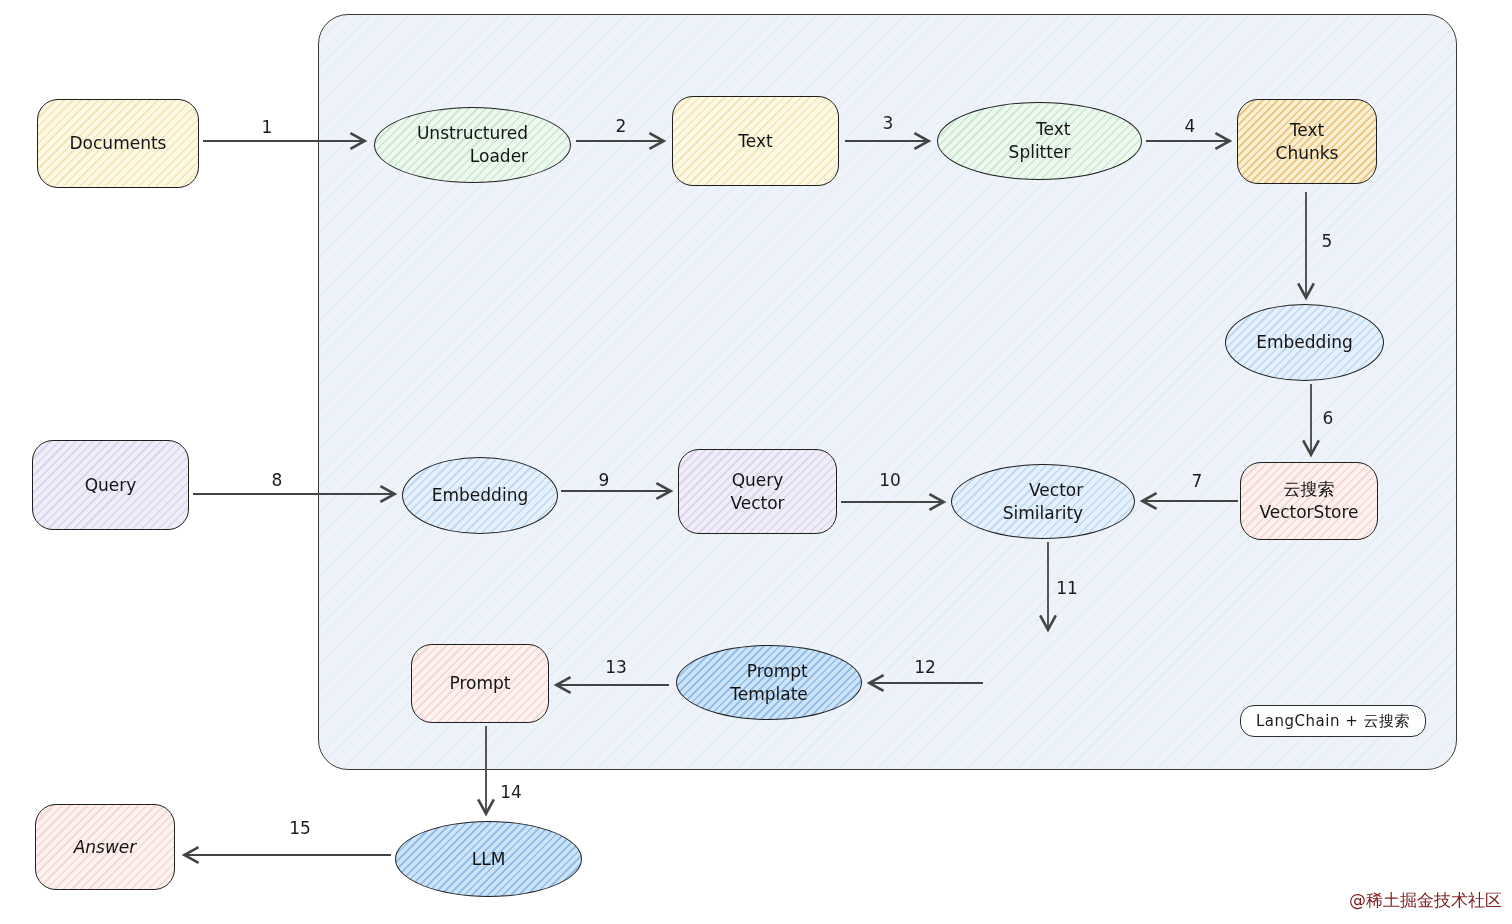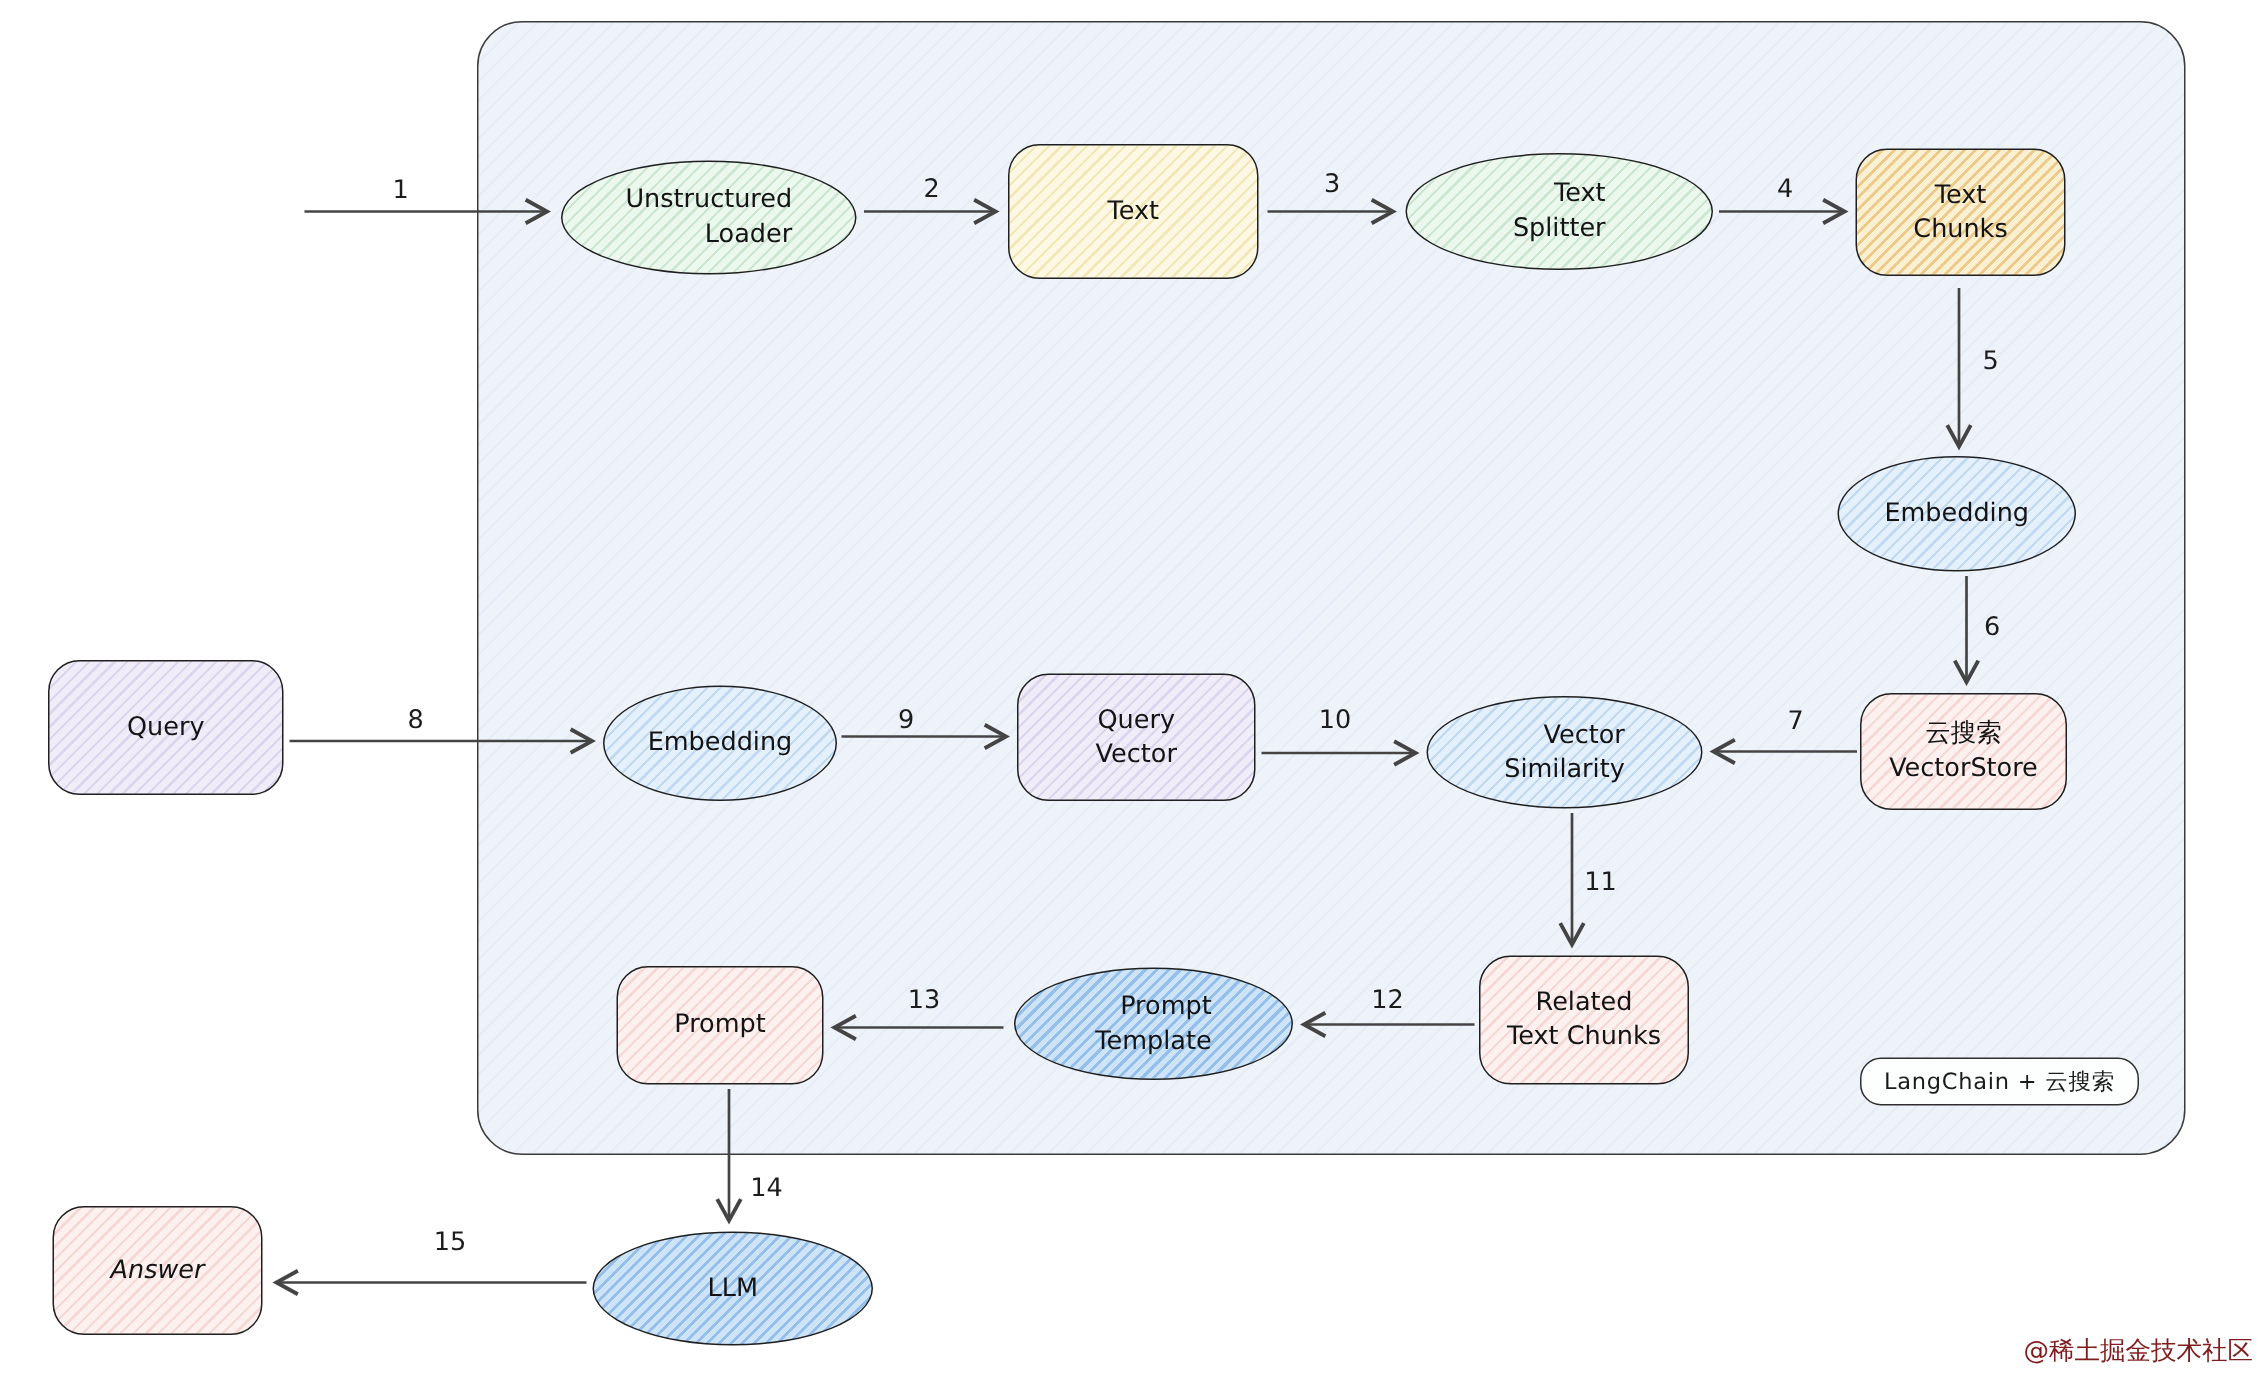--- a/index.html
+++ b/index.html
@@ -145,20 +145,23 @@
   <span class="edge-label el-7">7</span>
   <span class="edge-label el-8">8</span>
   <span class="edge-label el-9">9</span>
   <span class="edge-label el-10">10</span>
   <span class="edge-label el-11">11</span>
   <span class="edge-label el-12">12</span>
   <span class="edge-label el-13">13</span>
   <span class="edge-label el-14">14</span>
   <span class="edge-label el-15">15</span>
 
+  <div class="node rect fill-yellow n-documents">
+    <span>Documents</span>
+  </div>
 
   <div class="node ellipse fill-green n-unstructured">
     <span>Unstructured
 Loader</span>
   </div>
 
   <div class="node rect fill-yellow n-text">
     <span>Text</span>
   </div>
 
@@ -192,24 +195,20 @@
   <div class="node rect fill-purple n-query-vector">
     <span>Query
 Vector</span>
   </div>
 
   <div class="node ellipse fill-blue n-vector-sim">
     <span>Vector
 Similarity</span>
   </div>
 
-  <div class="node rect fill-pink n-related-chunks">
-    <span>Related
-Text Chunks</span>
-  </div>
 
   <div class="node ellipse fill-blue-strong n-prompt-template">
     <span>Prompt
 Template</span>
   </div>
 
   <div class="node rect fill-pink n-prompt">
     <span>Prompt</span>
   </div>
 

